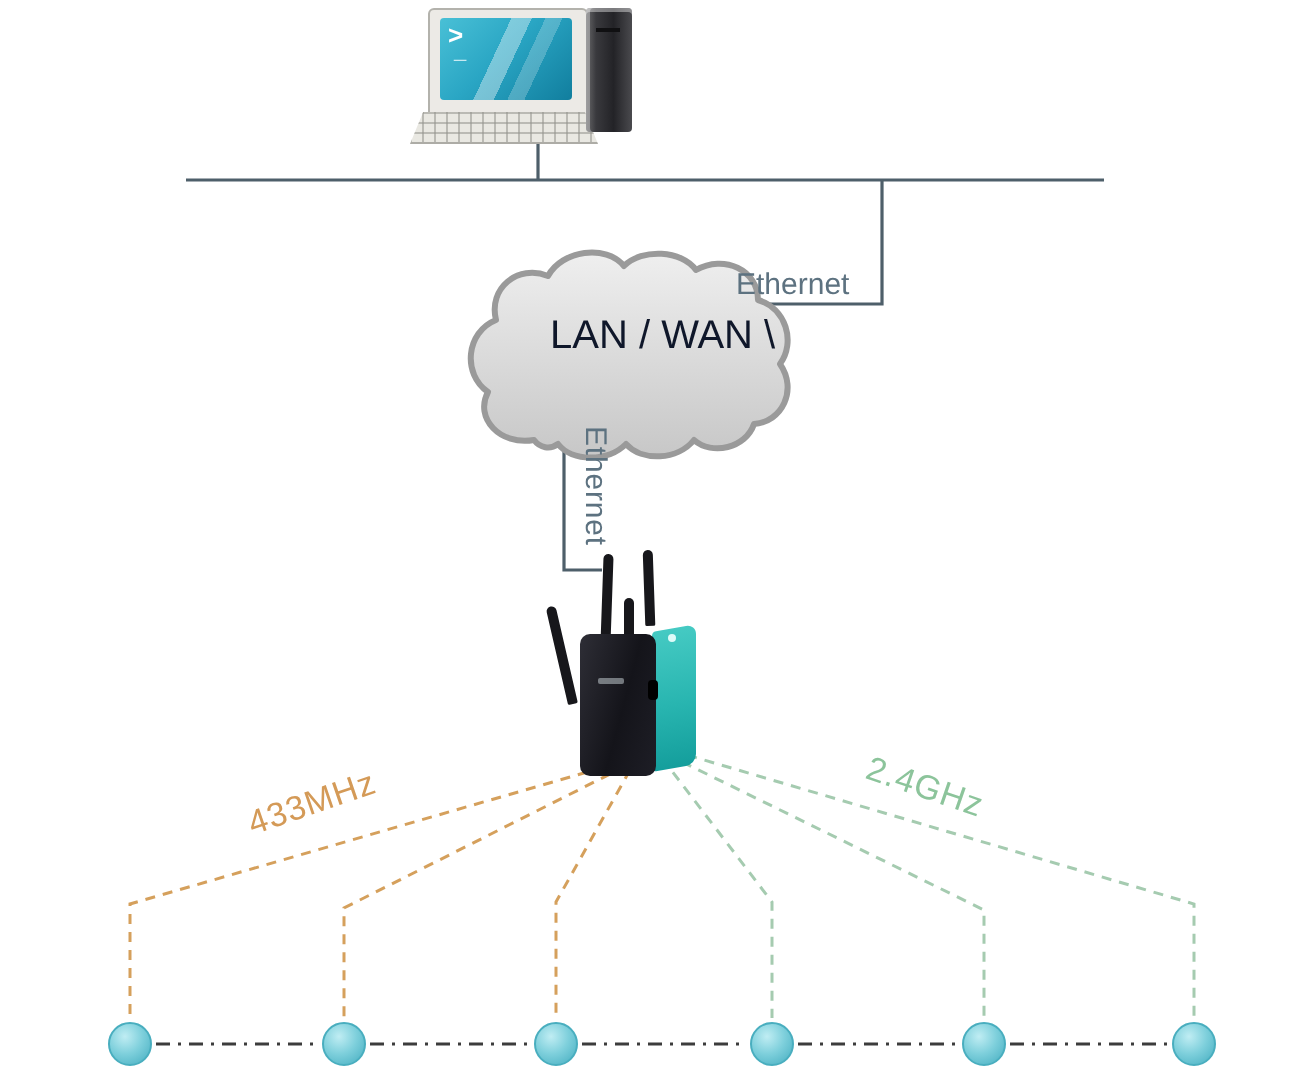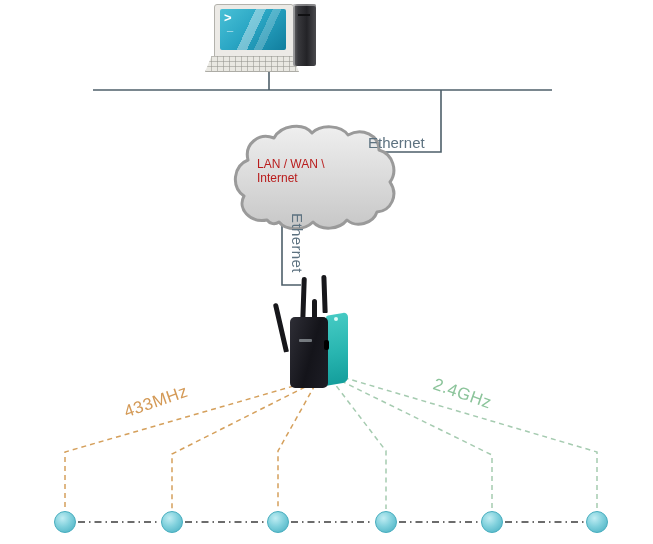--- a/index.html
+++ b/index.html
@@ -41,21 +41,21 @@
   .router-front{left:290px;top:317px;width:38px;height:71px;border-radius:5px;z-index:3;
     background:linear-gradient(105deg,#2e2e36 0%,#14141a 55%,#1e1e26 100%);}
   .router-led{left:334px;top:317px;width:4px;height:4px;border-radius:50%;background:#ecfffd;opacity:.92;z-index:4;}
   .router-btn{left:324px;top:340px;width:5px;height:10px;background:#000;border-radius:2px;z-index:4;}
   .brand-mark{left:299px;top:339px;width:13px;height:3px;background:rgba(205,215,220,.5);border-radius:1px;z-index:4;}
 
   
   .lbl{color:#5d7280;font-size:15px;z-index:5;}
   .eth-wan{left:368px;top:134px;}
   .eth-cloud{left:306px;top:213px;transform:rotate(90deg);transform-origin:0 0;letter-spacing:.4px;}
-  .cloud-label{left:257px;top:157px;color:#b91c1c;font-size:12px;line-height:1.18;z-index:5;}
+  .cloud-label{left:275px;top:157px;color:#0f172a;font-size:20px;line-height:1.18;z-index:5;}
   .band{font-size:17px;z-index:5;letter-spacing:.5px;}
   .band-left{left:123px;top:392px;color:#d49a57;transform:rotate(-19deg);}
   .band-right{left:432px;top:384px;color:#8cc49b;transform:rotate(19deg);}
 </style>
 </head>
 <body>
 
 <div id="stage">
 
   <svg id="wires" viewBox="0 0 653 544" xmlns="http://www.w3.org/2000/svg">
@@ -134,19 +134,18 @@
     <div class="abs router-led"></div>
     <div class="abs router-btn"></div>
     <div class="abs brand-mark"></div>
   </div>
 
   <div class="abs lbl eth-wan">Ethernet</div>
   <div class="abs lbl eth-cloud">Ethernet</div>
 
   <div class="abs cloud-label">
     <div>LAN / WAN \</div>
-    <div>Internet</div>
   </div>
 
   <div class="abs band band-left">433MHz</div>
   <div class="abs band band-right">2.4GHz</div>
 
 </div>
 
 </body></html>

